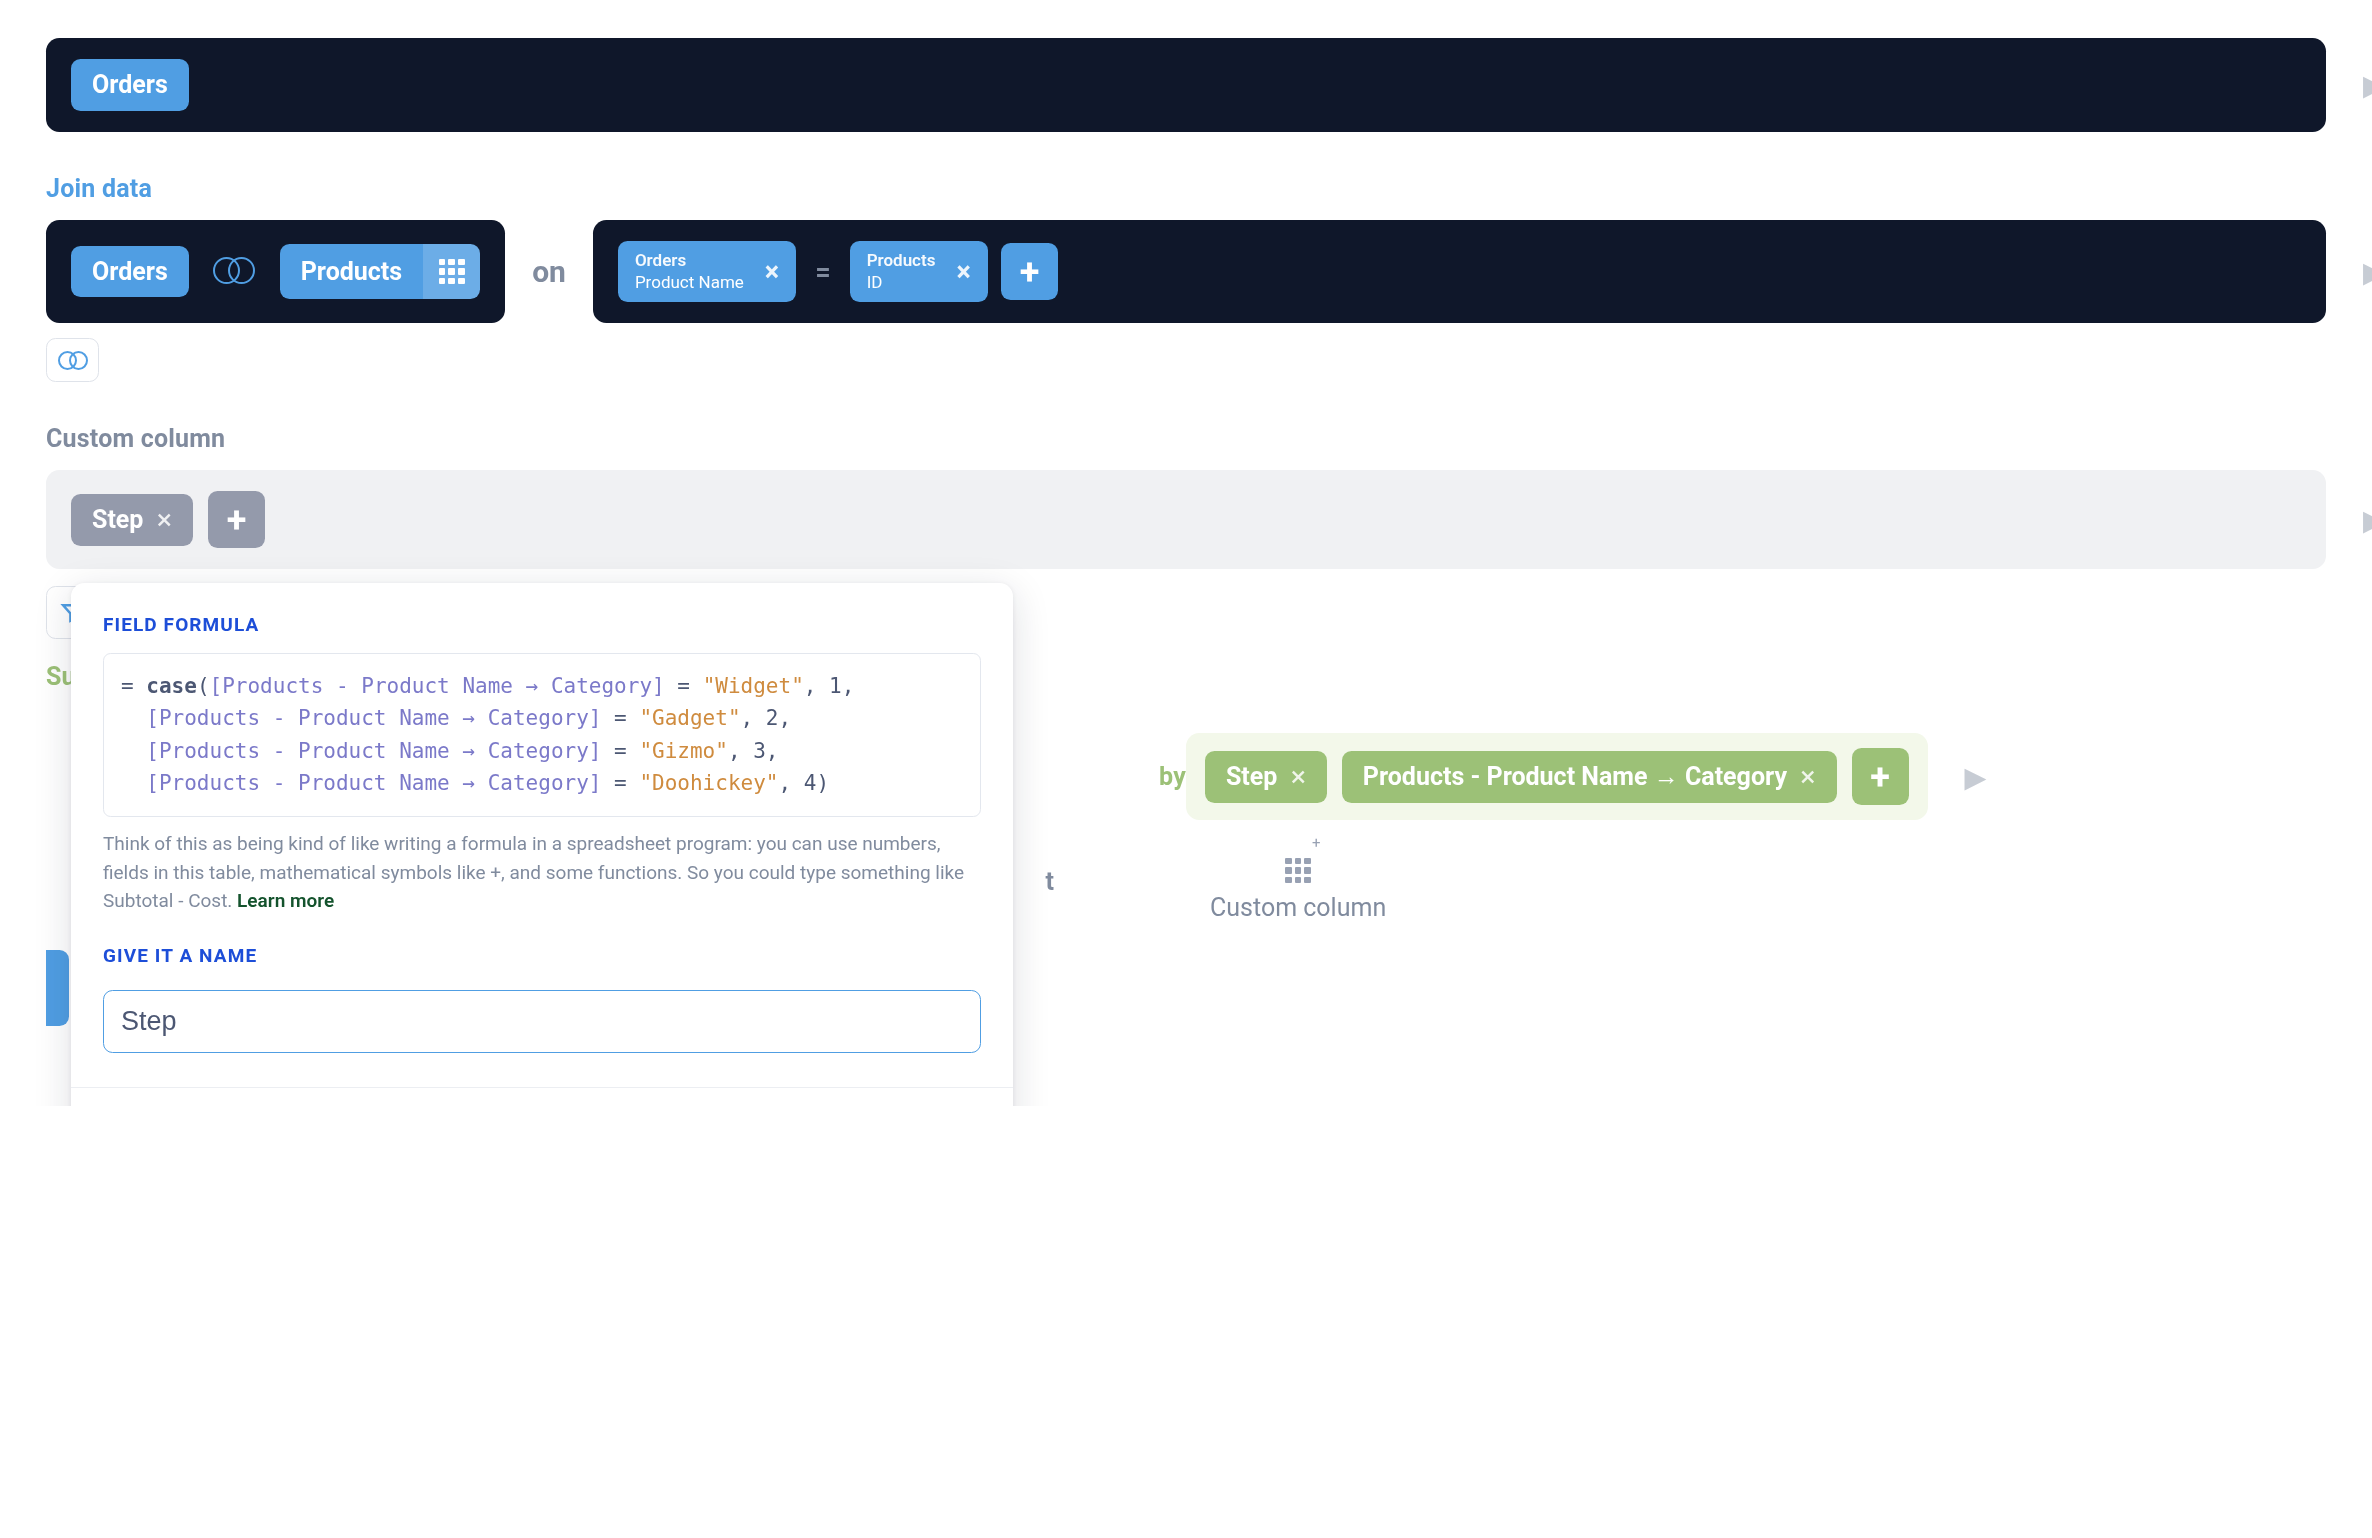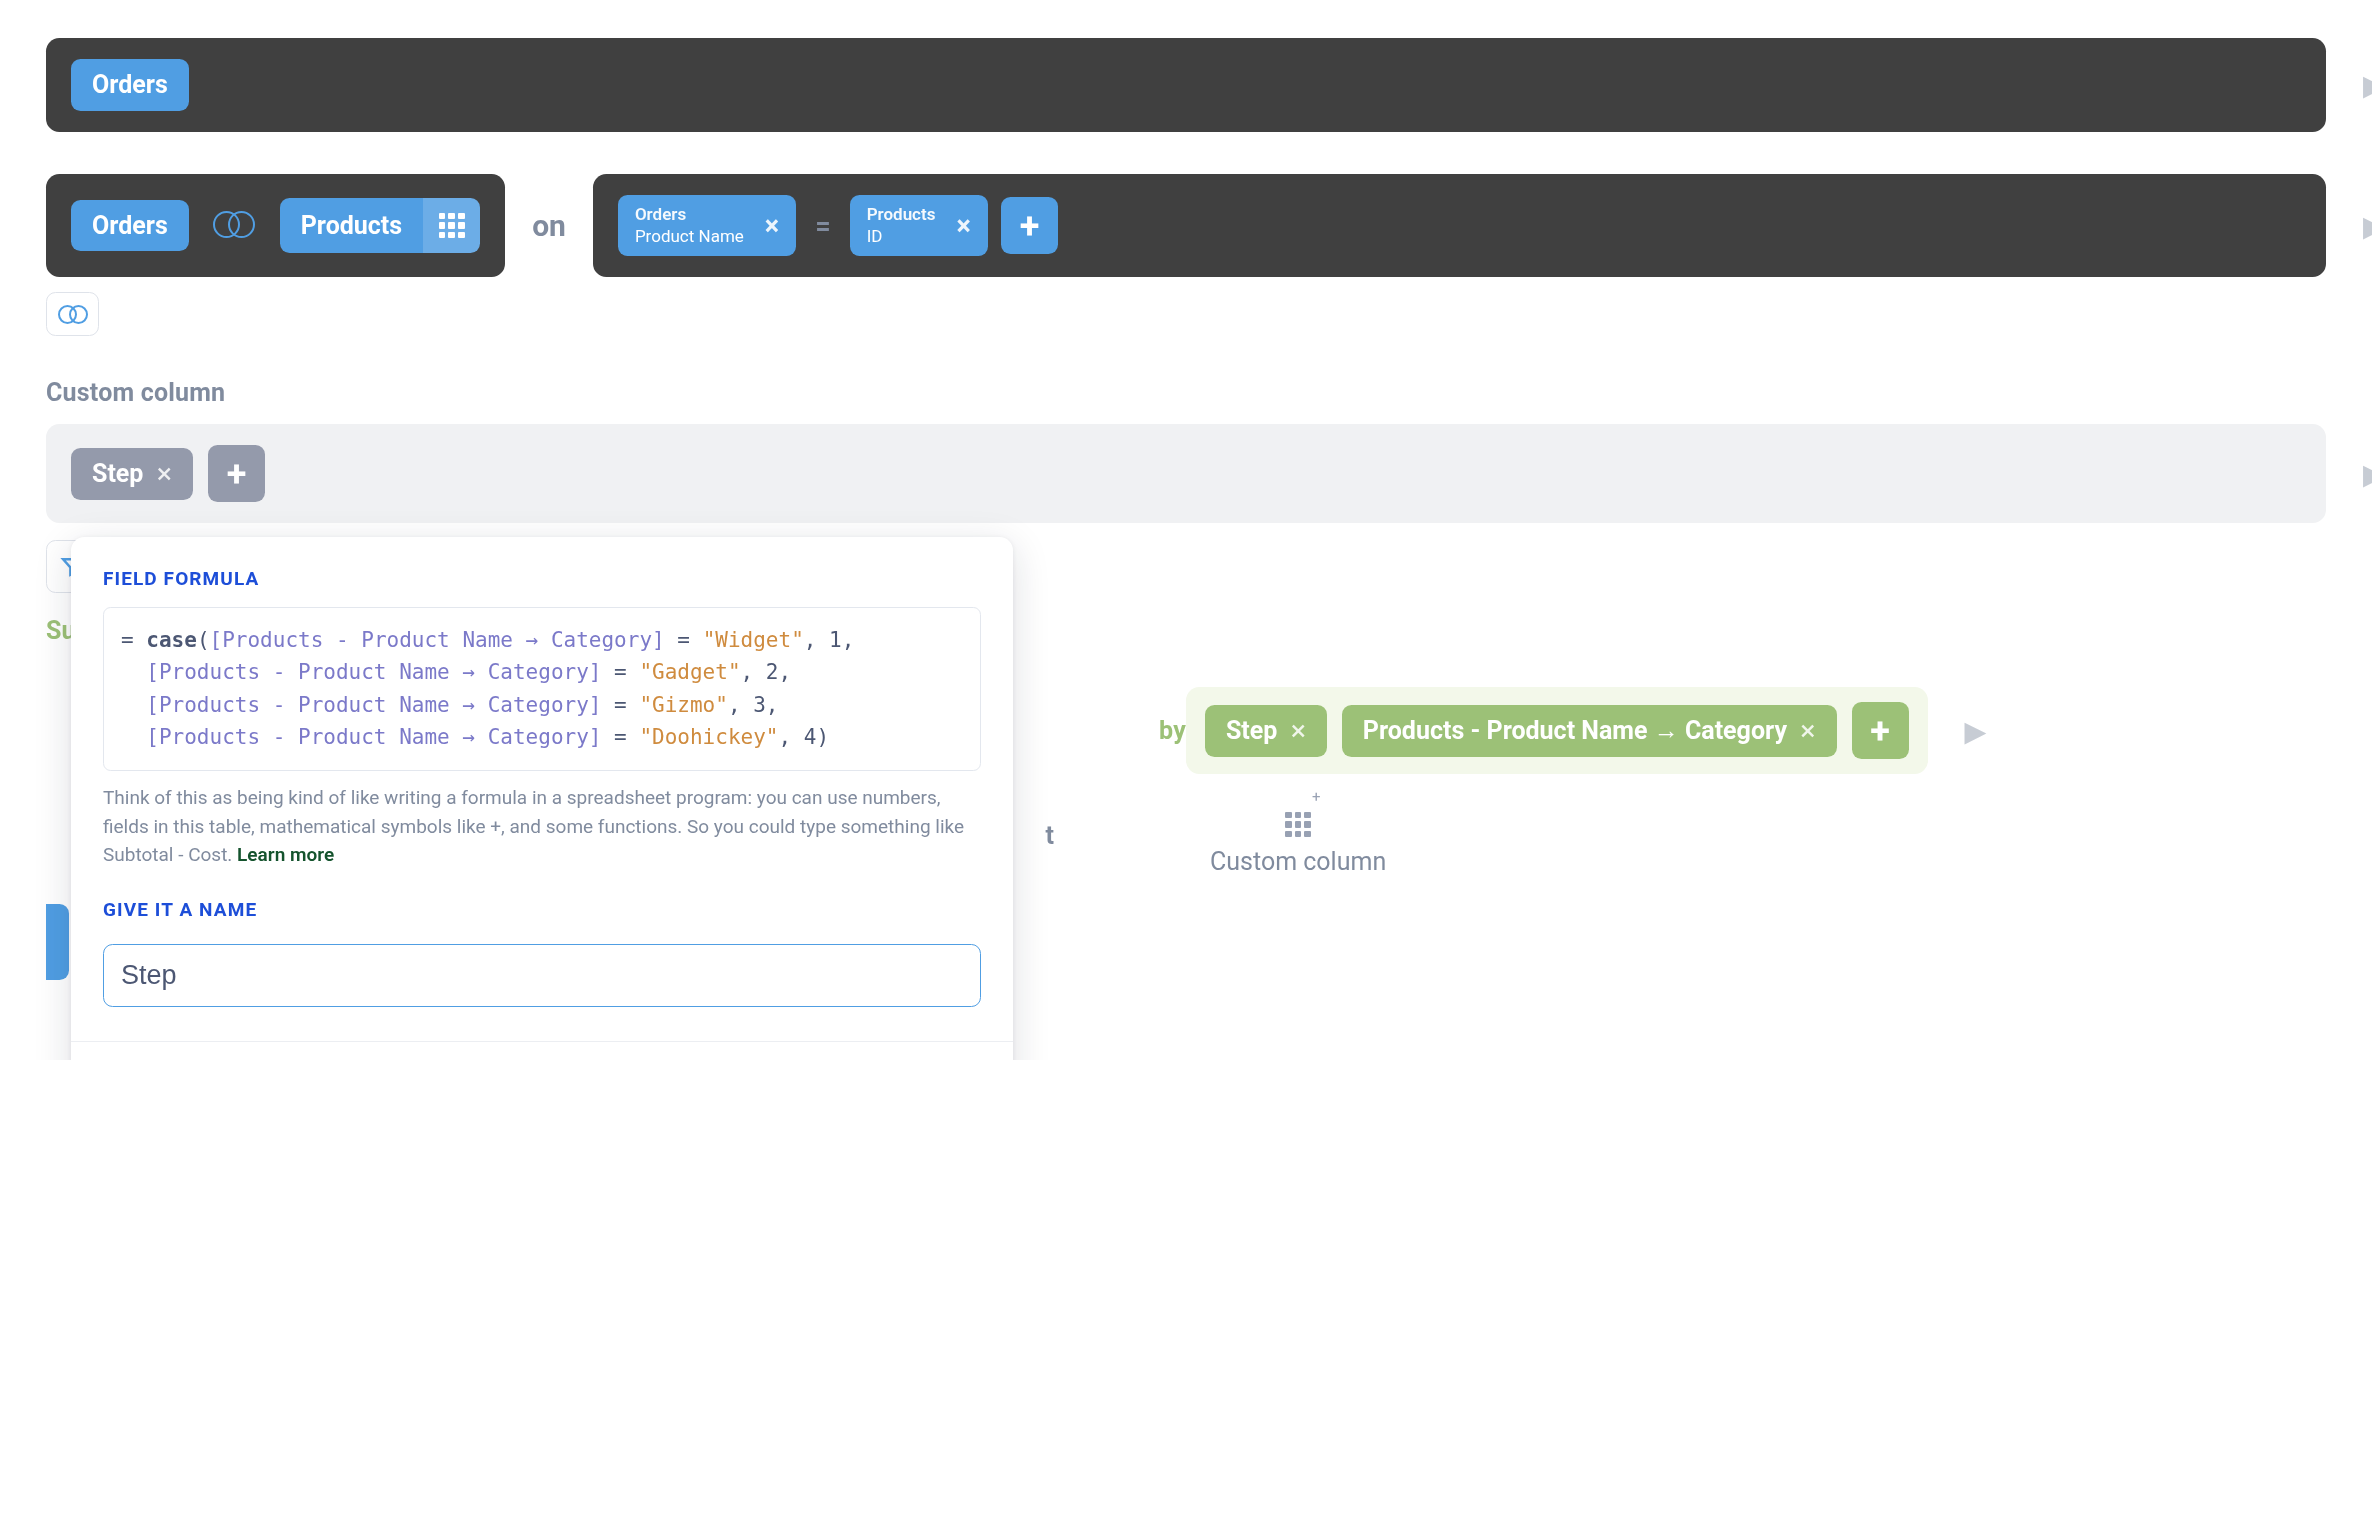--- a/index.html
+++ b/index.html
@@ -23,21 +23,21 @@
 
   .panel {
     border-radius: 13.3px;
     padding: 21px 25px;
     display: flex;
     align-items: center;
     flex-wrap: wrap;
     gap: 15px;
     position: relative;
   }
-  .panel-blue { background: #404040; }
+  .panel-blue { background: #0f172a; }
   .panel-gray { background: #f0f1f3; }
   .panel-green { background: #f3f8ea; }
 
   .chip {
     display: inline-flex;
     align-items: center;
     border-radius: 9.5px;
     padding: 11.4px 21px;
     font-weight: 700;
     font-size: 25px;
@@ -169,20 +169,21 @@
 <div class="section">
   <div class="panel panel-blue">
     <span class="chip chip-blue">
       <span>Orders</span>
     </span>
     <span class="arrow-right">▶</span>
   </div>
 </div>
 
 <div class="section">
+  <div class="section-label blue-label">Join data</div>
   <div class="join-row">
     <div class="panel panel-blue join-left" style="gap:17px;">
       <span class="chip chip-blue">
         <span>Orders</span>
       </span>
       <span class="venn-wrap">
         <span class="venn">
             <span class="l"></span>
             <span class="r"></span>
           </span>

